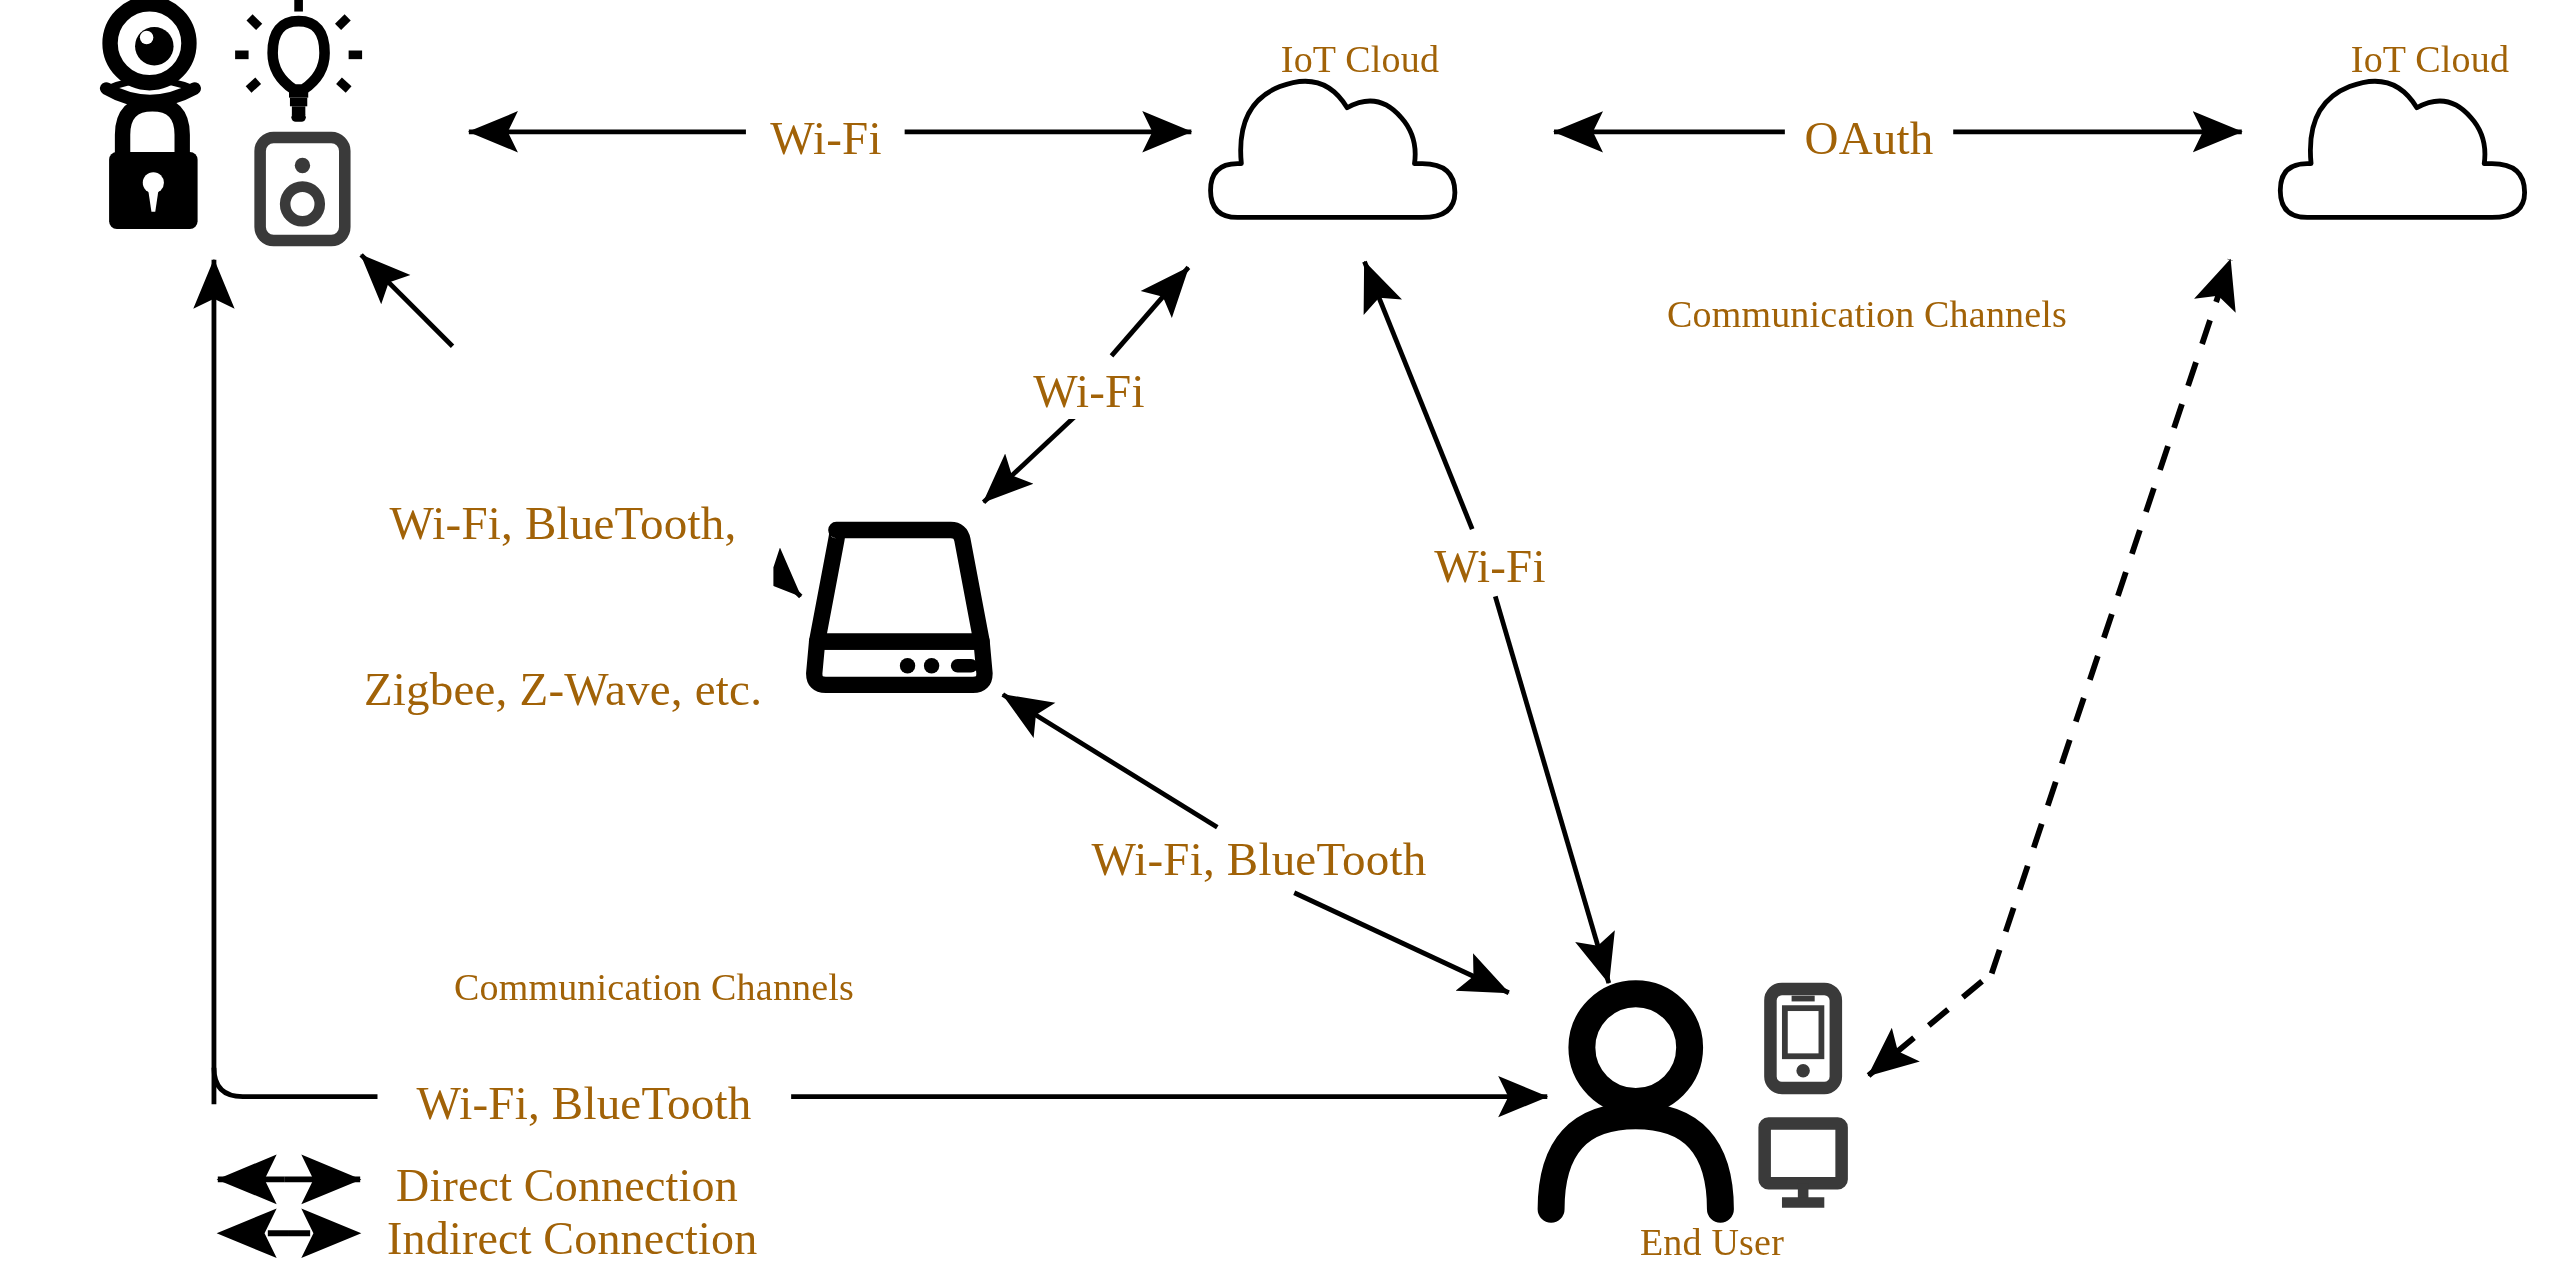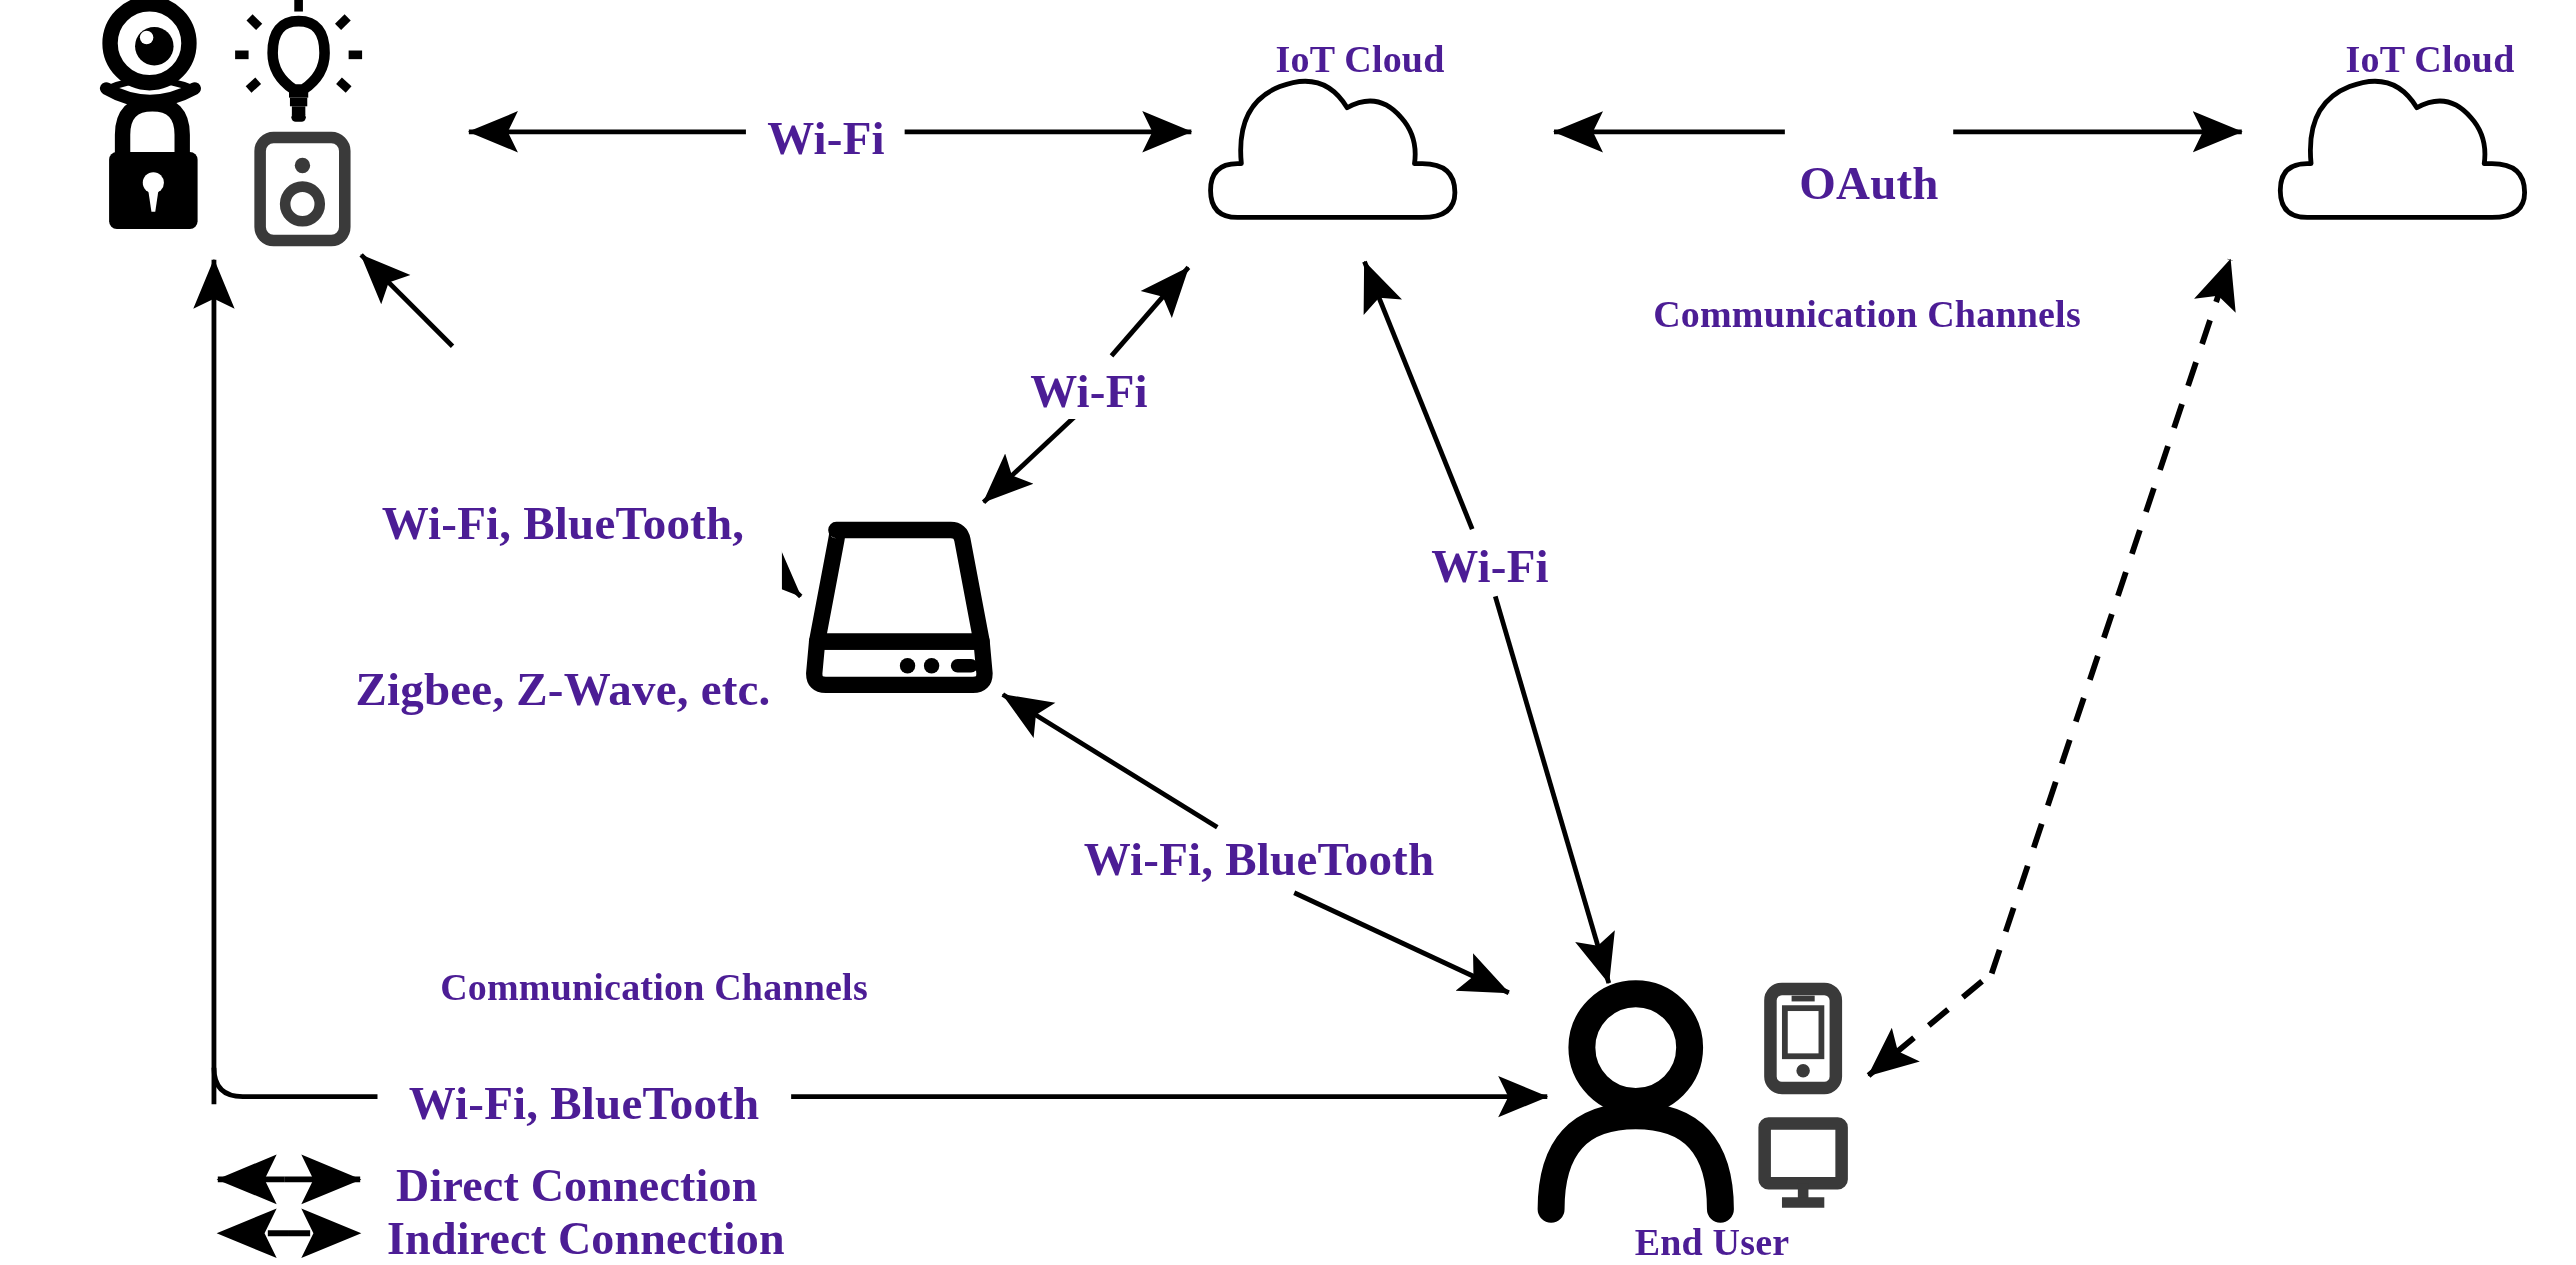--- a/index.html
+++ b/index.html
@@ -44,26 +44,25 @@
     stroke-dasharray: 22 17;
   }
   .cloud-shape {
     fill: #ffffff;
     stroke: #000000;
     stroke-width: 5;
     stroke-linejoin: round;
   }
   .lbl {
     position: absolute;
-    color: #4c1d95;
+    color: #a16207;
     font-family: "Liberation Serif", "DejaVu Serif", serif;
     white-space: pre;
     line-height: 1.18;
     letter-spacing: 0.2px;
-    font-weight: bold;
   }
   .lbl.node-label {
     font-size: 38px;
     text-align: center;
   }
   .lbl.edge-label {
     font-size: 47px;
     background: #ffffff;
     padding: 0 11.5px;
   }
@@ -229,21 +228,21 @@
 
   <div class="lbl node-label ctr" style="left:1360px; top:37px;">IoT Cloud</div>
 
   <div class="lbl node-label ctr" style="left:2430px; top:37px;">IoT Cloud</div>
 
 
   <div class="lbl node-label ctr" style="left:1712px; top:1220px;">End User</div>
 
   <div class="lbl edge-label ctr" style="left:826px; top:111px;">Wi-Fi</div>
 
-  <div class="lbl edge-label ctr" style="left:1869px; top:111px;margin-top:45px;">OAuth</div>
+  <div class="lbl edge-label ctr" style="left:1869px; top:111px;">OAuth</div>
 
   <div class="lbl edge-label ctr" style="left:563px; top:385px; text-align:center;">
     <div>Wi-Fi, BlueTooth,</div>
     <div>Zigbee, Z-Wave, etc.</div>
   </div>
 
   <div class="lbl edge-label ctr" style="left:1089px; top:364px;">Wi-Fi</div>
 
   <div class="lbl edge-label ctr" style="left:1490px; top:539px;">Wi-Fi</div>
 

